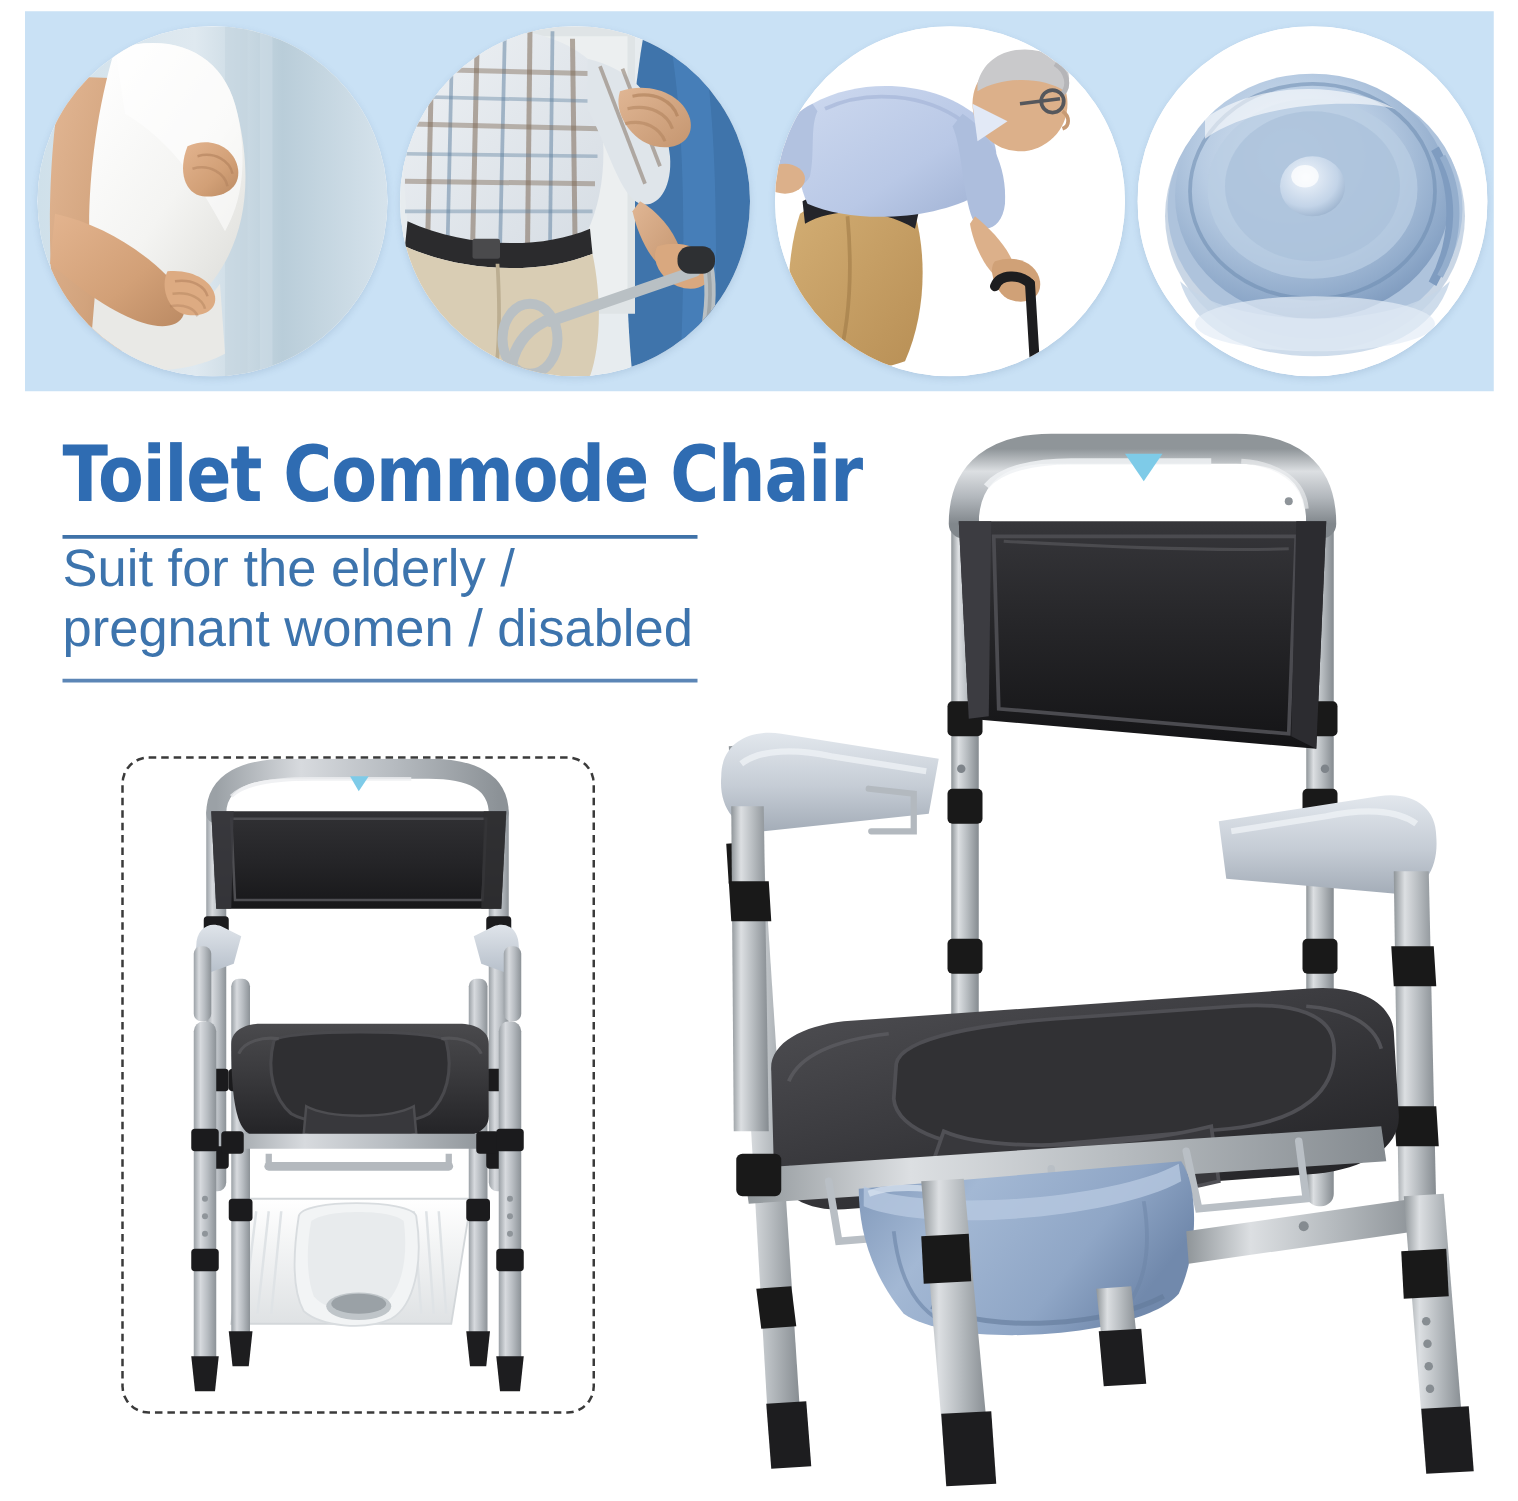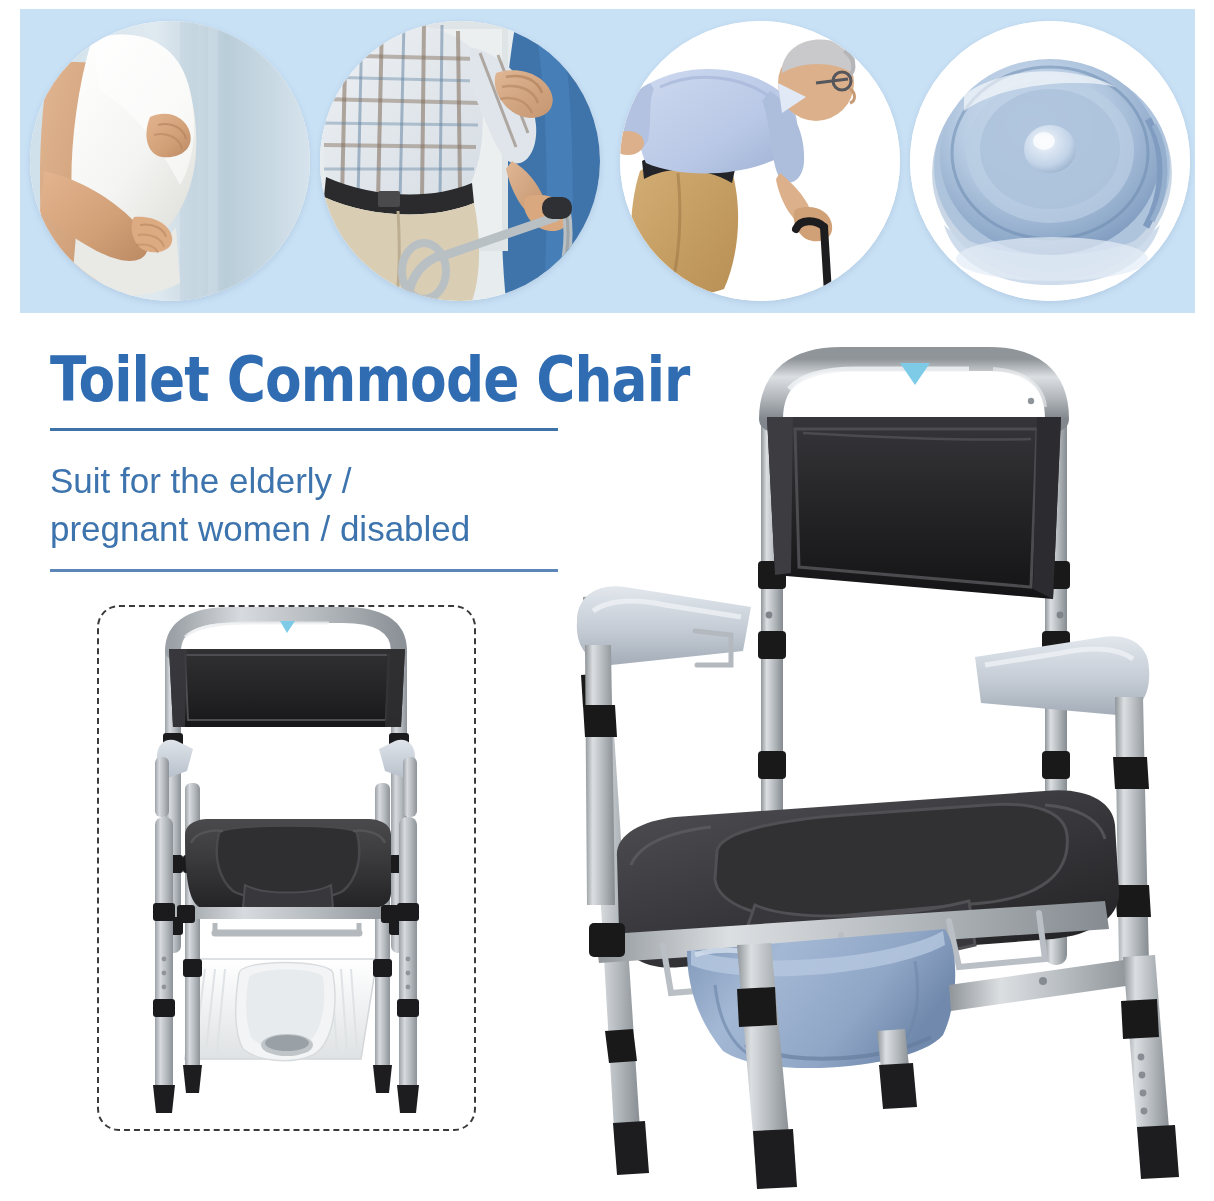--- a/index.html
+++ b/index.html
@@ -69,23 +69,22 @@
     white-space: nowrap;
     margin: 0;
   }
   .rule {
     width: 508px;
     height: 3px;
     background: #3f72a8;
     margin-top: 10px;
   }
   .subtitle {
-    margin-top: 26px;
     font-family: "Liberation Sans", sans-serif;
-    font-size: 35px;
+    font-size: 42px;
     line-height: 48px;
     color: #3d74ad;
     white-space: pre-line;
   }
   .rule2 {
     width: 508px;
     height: 3px;
     background: #5c86b6;
     margin-top: 16px;
   }

